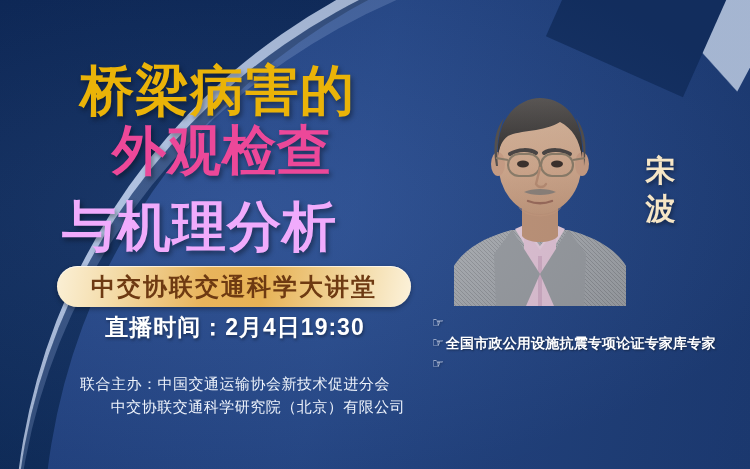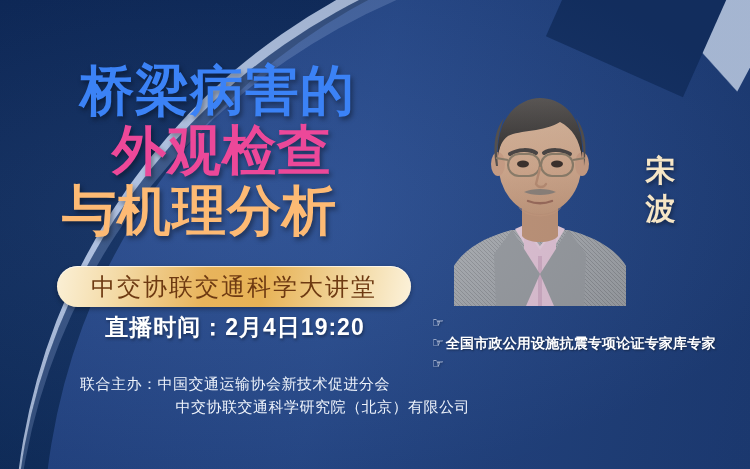--- a/index.html
+++ b/index.html
@@ -98,34 +98,34 @@
   }
   .t-line {
     font-weight: bold;
     letter-spacing: 1px;
     line-height: 1.04;
     white-space: nowrap;
     text-shadow: 2px 3px 5px rgba(0,0,0,.40);
   }
   .t1 {
     font-size: 54px;
-    color: #3b82f6;
+    color: #eab308;
     margin-left: 80px;
   }
   .t2 {
     font-size: 54px;
     color: #ec4899;
     margin-left: 112px;
     margin-top: 4px;
   }
   .t3 {
     font-size: 54px;
-    color: #fdba74;
+    color: #f0abfc;
     margin-left: 62px;
-    margin-top: 4px;
+    margin-top: 20px;
   }
 
   .badge {
     position: absolute;
     left: 57px;
     top: 266px;
     width: 354px;
     height: 41px;
     border-radius: 21px;
     background: linear-gradient(100deg,
@@ -135,21 +135,21 @@
                 #e7b255 58%,
                 #f3dba7 84%,
                 #fcf2db 100%);
     box-shadow: 0 2px 5px rgba(0,0,0,.32), inset 0 1px 0 rgba(255,255,255,.7);
     display: flex;
     align-items: center;
     justify-content: center;
   }
   .badge-text {
     font-size: 24px;
-    font-weight: normal;
+    font-weight: bold;
     color: #6e3a12;
     letter-spacing: 2px;
     white-space: nowrap;
   }
 
   .live-time {
     position: absolute;
     left: 0;
     top: 312px;
     width: 470px;
@@ -167,21 +167,21 @@
     left: 0;
     top: 372px;
     width: 470px;
     text-align: center;
     font-size: 15px;
     color: #eef3fb;
     line-height: 1.55;
     letter-spacing: .5px;
   }
   .org-line { white-space: nowrap; }
-  .org-line.indent { padding-left: 46px; text-align: right; }
+  .org-line.indent { padding-left: 46px; }
 
   
   .photo-wrap {
     position: absolute;
     left: 452px;
     top: 70px;
     width: 176px;
     height: 236px;
   }
   .photo {
@@ -318,21 +318,21 @@
   <div class="title-block">
     <div class="t-line t1">桥梁病害的</div>
     <div class="t-line t2">外观检查</div>
     <div class="t-line t3">与机理分析</div>
   </div>
 
   <div class="badge">
     <span class="badge-text">中交协联交通科学大讲堂</span>
   </div>
 
-  <div class="live-time">直播时间：2月4日19:20</div>
+  <div class="live-time">直播时间：2月4日19:30</div>
 
   <div class="organizers">
     <div class="org-line">联合主办：中国交通运输协会新技术促进分会</div>
     <div class="org-line indent">中交协联交通科学研究院（北京）有限公司</div>
   </div>
 
   <div class="speaker-name">
     <span class="name-char">宋</span>
     <span class="name-char">波</span>
   </div>

